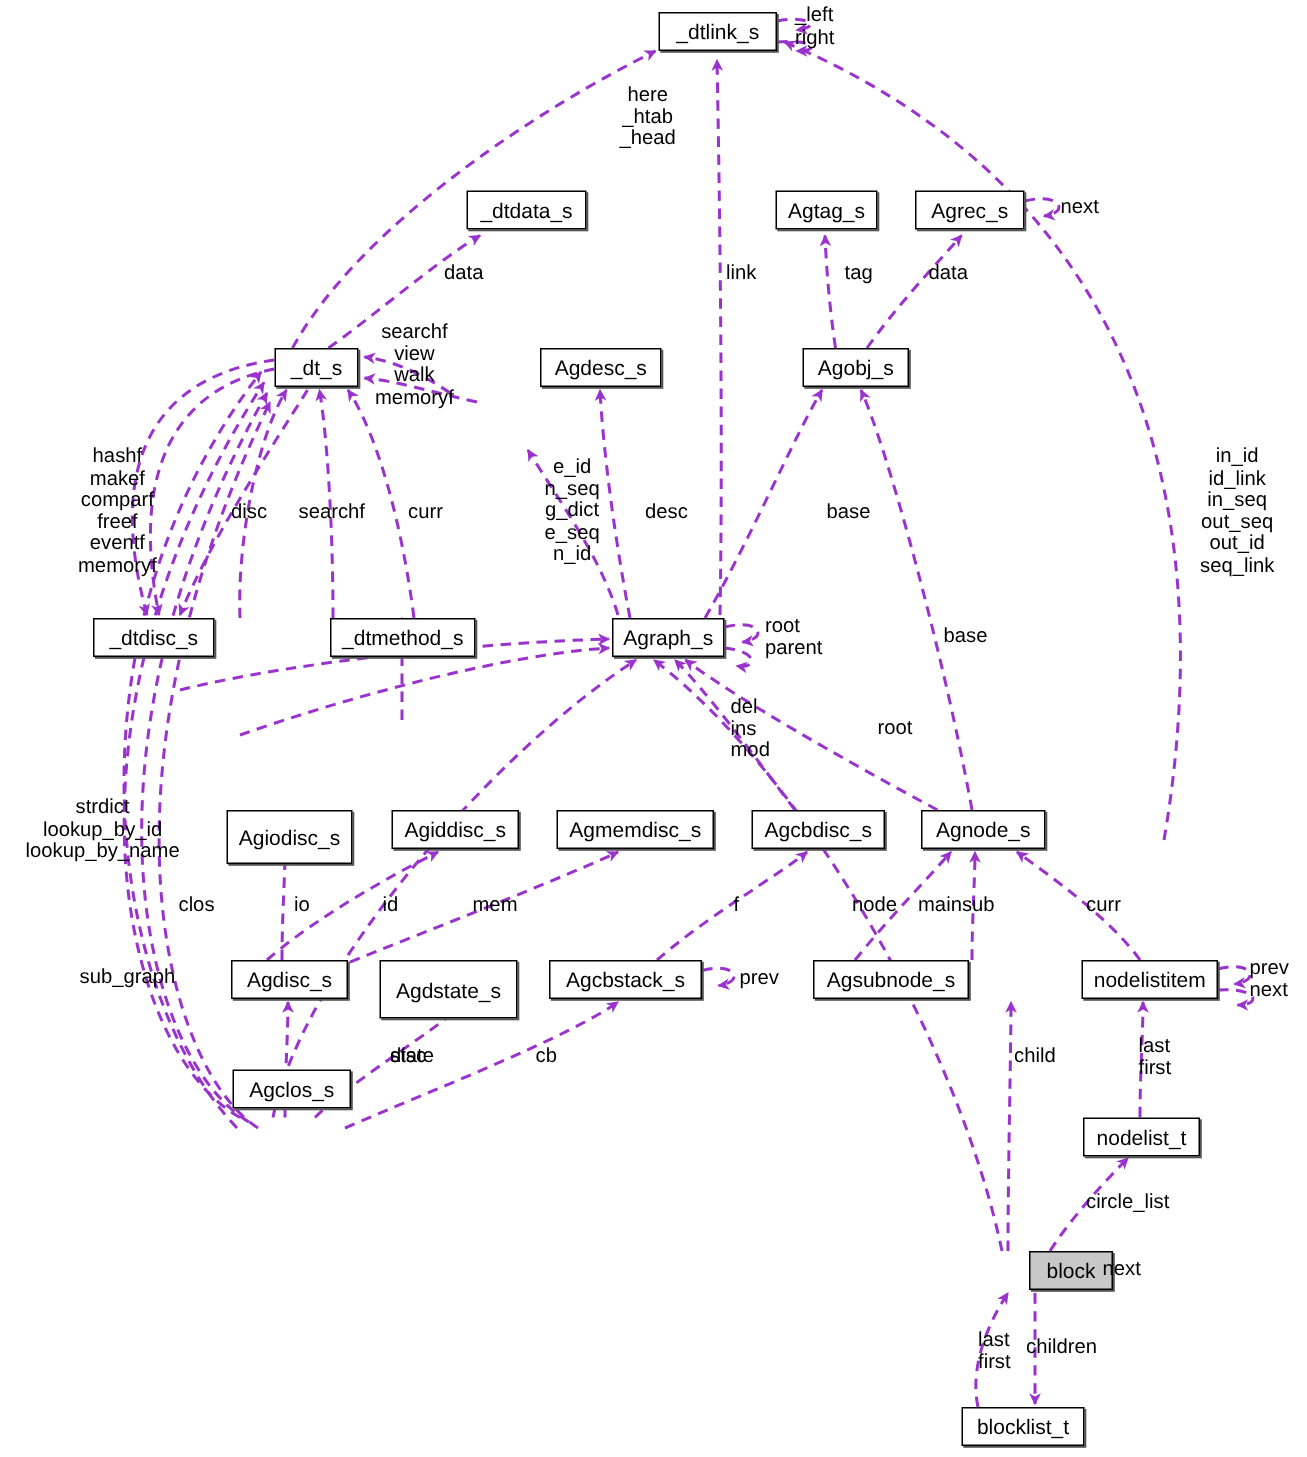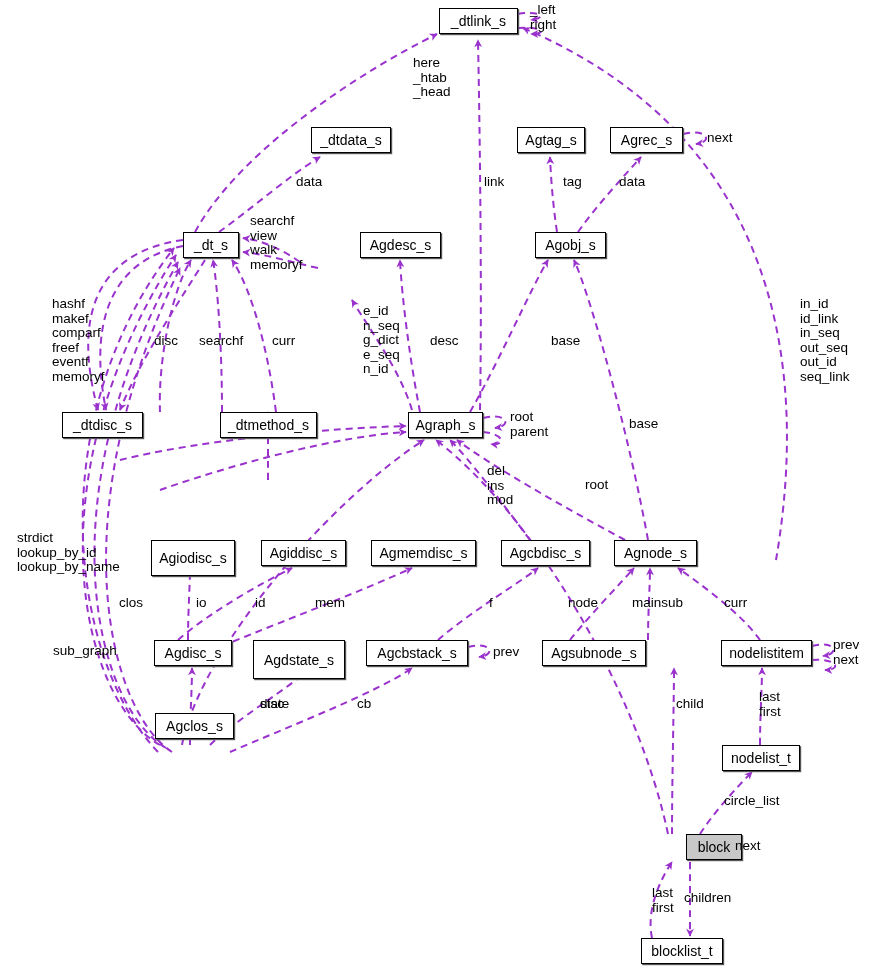--- a/index.html
+++ b/index.html
@@ -4,21 +4,21 @@
 <style>
   html,body{margin:0;padding:0;background:#ffffff;}
   body{font-family:"Liberation Sans",sans-serif;}
   #canvas{position:relative;width:871px;height:971px;background:#ffffff;overflow:hidden;}
   svg.edges{position:absolute;left:0;top:0;width:871px;height:971px;pointer-events:none;}
   .node{position:absolute;box-sizing:border-box;border:1px solid #000;background:#ffffff;
         font-size:14px;color:#000;display:flex;align-items:center;justify-content:center;
         white-space:nowrap;box-shadow:1.2px 1.2px 0 0 #555;}
   .node.highlight{background:#c8c8c8;margin-left:32px;}
   .elabel{position:absolute;font-size:13.5px;color:#000;line-height:14.5px;white-space:pre;
-          text-align:left;}
+          text-align:center;}
   .elabel.l{text-align:left;}
 </style>
 </head>
 <body>
 
 <div id="canvas">
 
   <svg class="edges" viewBox="0 0 871 971" xmlns="http://www.w3.org/2000/svg">
     <defs>
       <marker id="ah" markerWidth="9" markerHeight="9" refX="7.6" refY="4.5" orient="auto" markerUnits="userSpaceOnUse">
@@ -198,21 +198,21 @@
       <div class="elabel l" style="left: 585px; top: 478px;">root</div>
       <div class="elabel" style="left: 17px; top: 531px;">strdict
 lookup_by_id
 lookup_by_name</div>
       <div class="elabel l" style="left: 119px; top: 596px;">clos</div>
       <div class="elabel l" style="left: 196px; top: 596px;">io</div>
       <div class="elabel l" style="left: 255px; top: 596px;">id</div>
       <div class="elabel l" style="left: 315px; top: 596px;">mem</div>
       <div class="elabel l" style="left: 489px; top: 596px;">f</div>
       <div class="elabel l" style="left: 568px; top: 596px;">node</div>
-      <div class="elabel l" style="left: 632px; top: 596px; text-align: right;">mainsub</div>
+      <div class="elabel l" style="left: 612px; top: 596px; text-align: right;">mainsub</div>
       <div class="elabel l" style="left: 724px; top: 596px;">curr</div>
       <div class="elabel l" style="left: 53px; top: 644px;">sub_graph</div>
       <div class="elabel l" style="left: 493px; top: 645px;">prev</div>
       <div class="elabel l" style="left: 833px; top: 638px;">prev
 next</div>
       <div class="elabel l" style="left: 260px; top: 697px;">disc</div>
       <div class="elabel l" style="left: 260px; top: 697px;">state</div>
       <div class="elabel l" style="left: 357px; top: 697px;">cb</div>
       <div class="elabel l" style="left: 676px; top: 697px;">child</div>
       <div class="elabel l" style="left: 759px; top: 690px;">last

